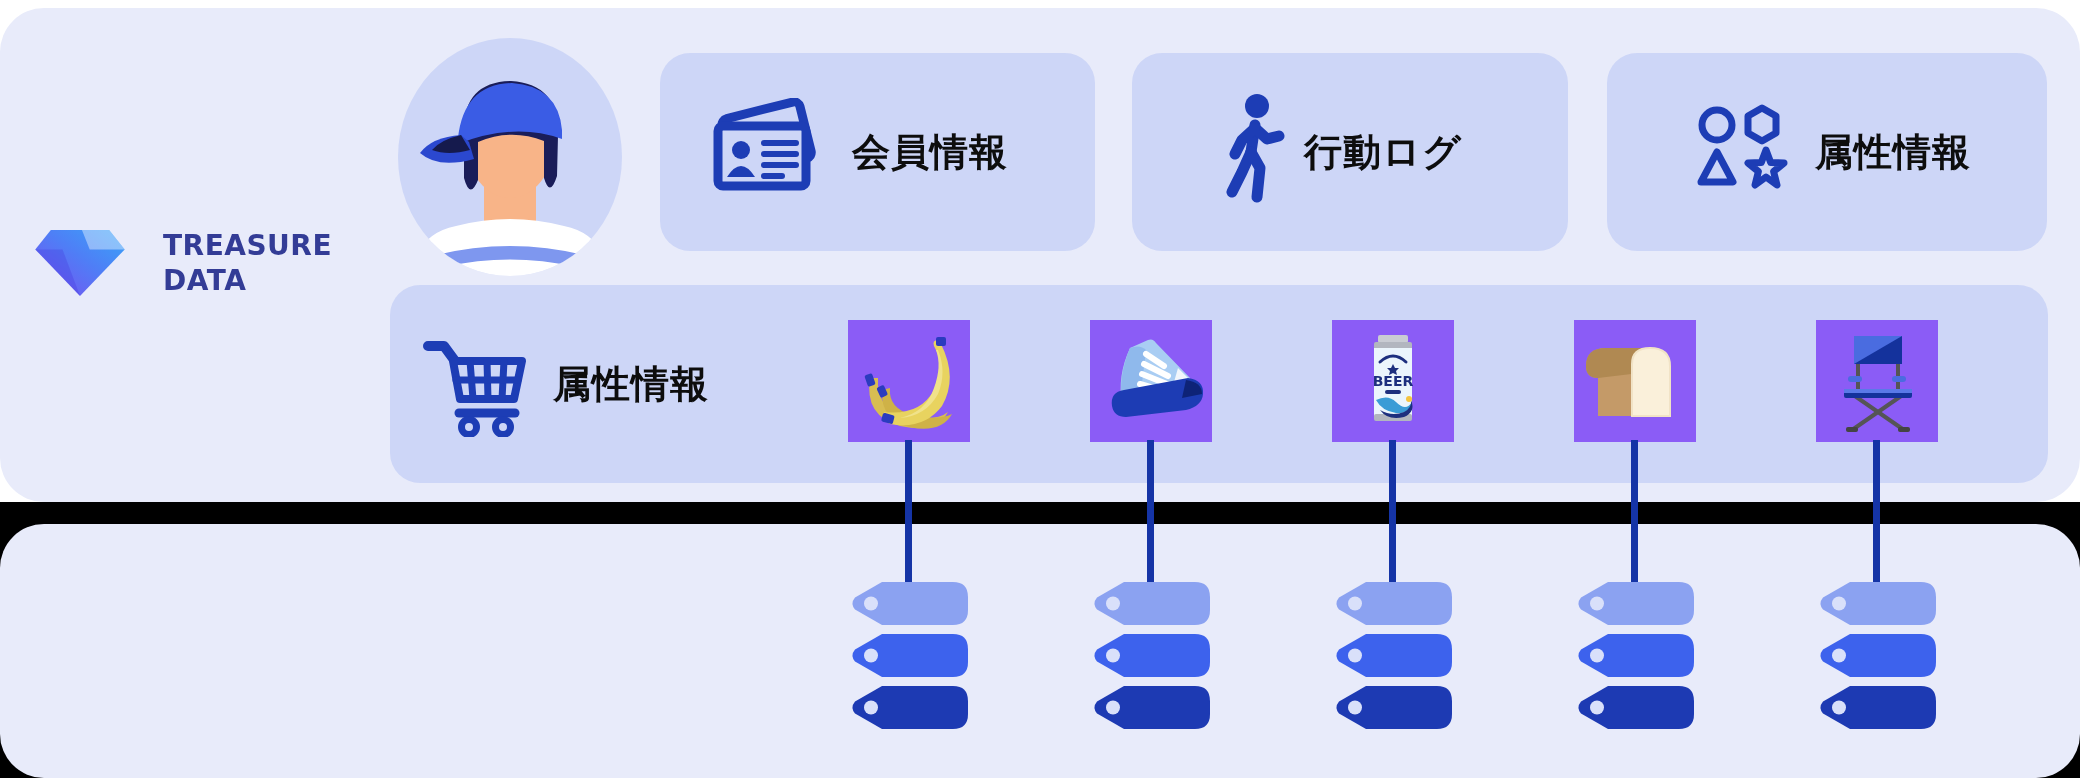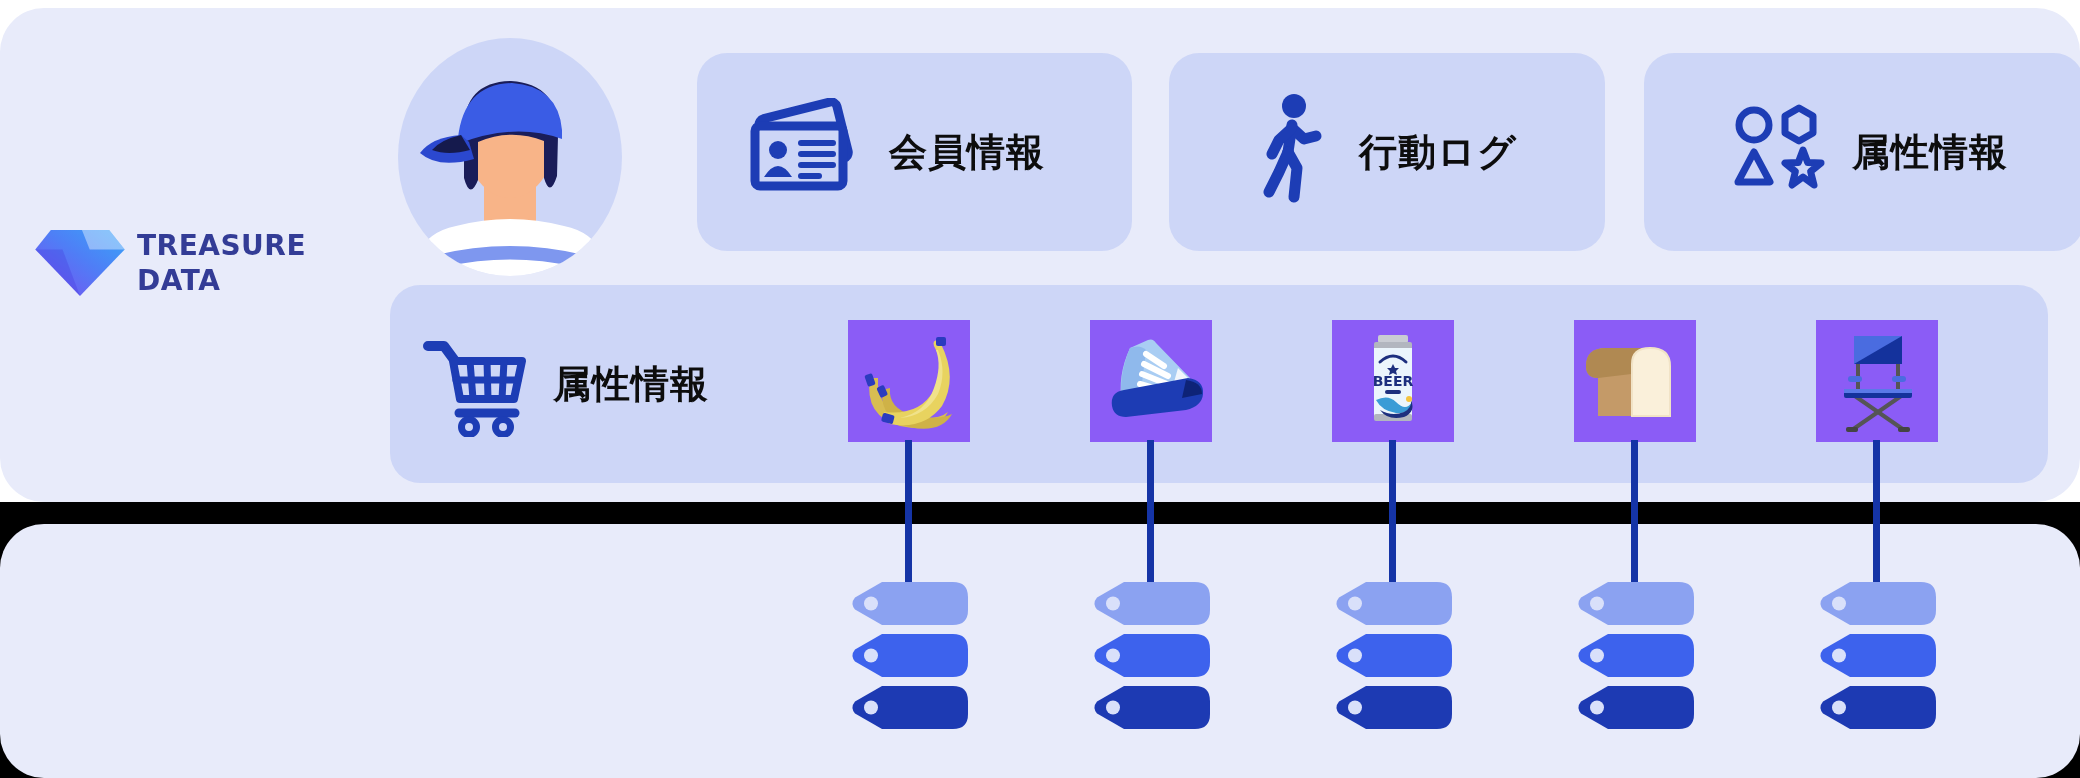--- a/index.html
+++ b/index.html
@@ -8,26 +8,26 @@
     background:#ffffff;
     font-family:"DejaVu Sans","Liberation Sans",sans-serif;
   }
   .abs{position:absolute;}
   
   .black-backing{left:0;top:502px;width:2080px;height:276px;background:#000;}
   .section{background:#e8ebfa;border-radius:44px;}
   .section-top{left:0;top:8px;width:2080px;height:494px;}
   .section-bottom{left:0;top:524px;width:2080px;height:254px;}
   
-  .td-logo{left:33px;top:220px;display:flex;align-items:flex-start;gap:10px;}
+  .td-logo{left:33px;top:220px;display:flex;align-items:flex-start;gap:36px;}
   .td-text{font-size:28px;font-weight:600;color:#333c96;line-height:35px;letter-spacing:.5px;margin-top:0px;}
   
   .avatar{left:398px;top:30px;width:224px;height:238px;border-radius:50%;background:#cdd6f7;overflow:hidden;}
   
-  .card{background:#cdd6f7;border-radius:30px;margin-left:37px;}
+  .card{background:#cdd6f7;border-radius:30px;}
   .card .ic{position:absolute;top:50%;transform:translateY(-50%);}
   .jp{font-weight:700;font-size:38px;color:#0d0d0d;letter-spacing:1px;white-space:nowrap;}
   .card .jp{position:absolute;top:50%;transform:translateY(-50%);}
   .card1{left:660px;top:45px;width:435px;height:198px;}
   .card2{left:1132px;top:45px;width:436px;height:198px;}
   .card3{left:1607px;top:45px;width:440px;height:198px;}
   
   .purchase-box{left:390px;top:277px;width:1658px;height:198px;background:#cdd6f7;border-radius:30px;}
   
   .product{top:320px;width:122px;height:122px;background:#8b5cf6;z-index:3;}
@@ -104,21 +104,21 @@
         <circle cx="35" cy="12" r="12" fill="#1d3db5"></circle>
         <g stroke="#1d3db5" stroke-width="11" stroke-linecap="round" stroke-linejoin="round" fill="none">
           <path d="M33,31 L29,58"></path>
           <path d="M33,34 L45,45 L57,42"></path>
           <path d="M32,35 L20,46 L13,60"></path>
           <path d="M29,58 L38,74 L35,103"></path>
           <path d="M29,58 L20,78 L10,98"></path>
         </g>
       </svg>
     </span>
-    <span class="jp" style="left:190px">行動ログ</span>
+    <span class="jp" style="left:172px">行動ログ</span>
   </div>
 
   <div class="abs card card3">
     <span class="ic" style="left:88px">
       <svg width="100" height="92" viewBox="0 0 100 92">
         <g fill="none" stroke="#1d3db5" stroke-width="7" stroke-linejoin="round">
           <circle cx="22" cy="21" r="15"></circle>
           <polygon points="67,4 81,12 81,29 67,37 53,29 53,12"></polygon>
           <polygon points="22,48 38,78 6,78"></polygon>
           <polygon points="71,46 75.7,58.5 89,59 78.6,67.5 82,81 71,73 60,81 63.4,67.5 53,59 66.3,58.5"></polygon>

